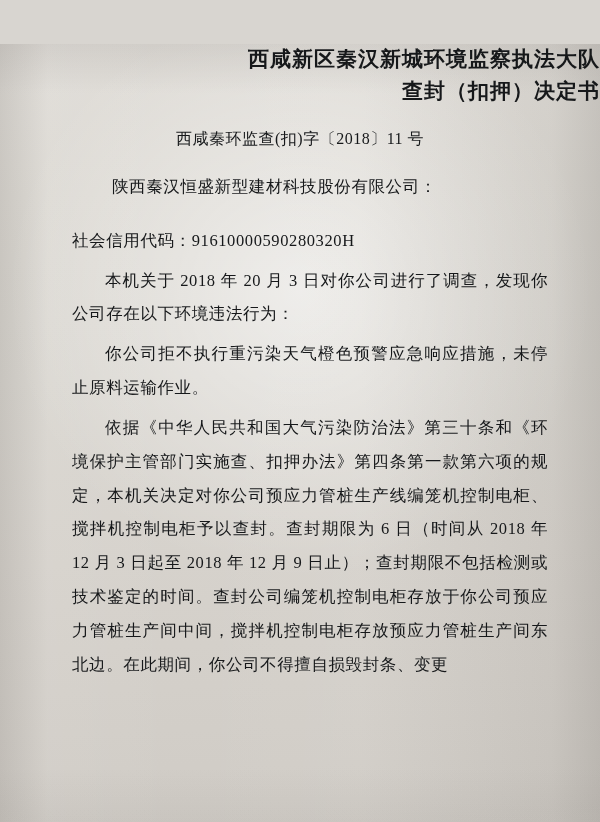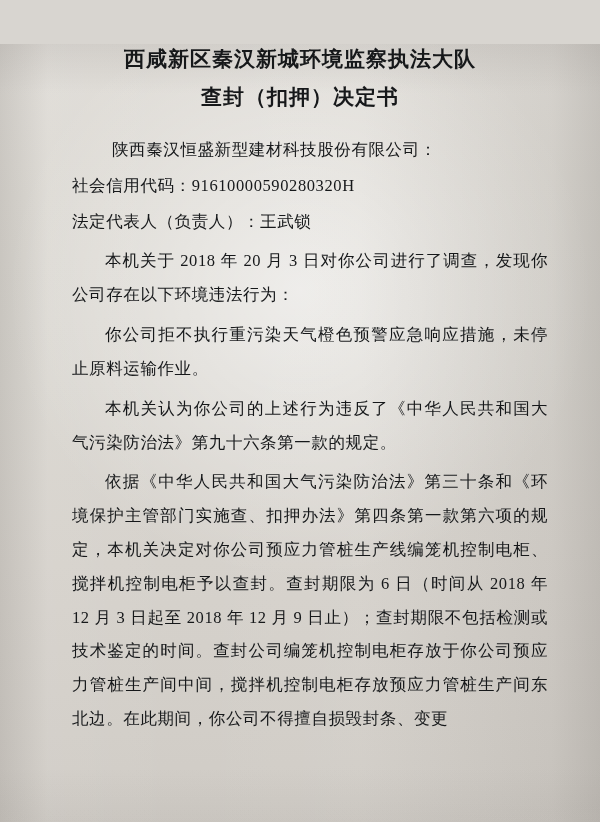--- a/index.html
+++ b/index.html
@@ -41,31 +41,30 @@
       linear-gradient(180deg, rgba(150,145,140,0.20) 0%, rgba(255,255,255,0.0) 6%, rgba(255,255,255,0.0) 88%, rgba(140,135,130,0.18) 100%);
     pointer-events: none;
   }
   .content {
     position: relative;
     z-index: 2;
     color: #16181a;
   }
 
   .title {
-    text-align: center;
+    text-align: right;
     font-weight: bold;
     font-size: 21px;
     letter-spacing: 1px;
     line-height: 1.5;
   }
   .title-line1 {
     margin-top: 44px;
   }
   .title-line2 {
-    margin-top: 6px;
   }
   .docnum {
     text-align: center;
     font-size: 16px;
     margin-top: 22px;
     letter-spacing: 0.5px;
   }
 
   .body-block {
     margin-top: 20px;
@@ -77,21 +76,21 @@
   }
   .flush {
     margin-top: 4px;
     margin-left: 40px;
   }
   .para {
     text-indent: 2em;
     margin-top: 6px;
   }
   .line {
-    margin-top: 2px;
+    margin-top: 20px;
   }
 
   
   .lower-fade {
     position: absolute;
     left: 0; right: 0; bottom: 0;
     height: 60px;
     background: linear-gradient(180deg, rgba(206,202,196,0) 0%, rgba(200,196,190,0.35) 100%);
     z-index: 3;
     pointer-events: none;
@@ -99,27 +98,26 @@
 </style>
 </head>
 <body>
 
 <div class="page">
   <div class="content">
 
     <div class="title title-line1">西咸新区秦汉新城环境监察执法大队</div>
     <div class="title title-line2">查封（扣押）决定书</div>
 
+    <div class="docnum">西咸秦环监查(扣)字〔2018〕11 号</div>
 
     <div class="body-block">
       <div class="flush">陕西秦汉恒盛新型建材科技股份有限公司：</div>
       <div class="line">社会信用代码：91610000590280320H</div>
-      <div class="line">法定代表人（负责人）：王武锁</div>
 
       <div class="para">本机关于 2018 年 20 月 3 日对你公司进行了调查，发现你公司存在以下环境违法行为：</div>
       <div class="para">你公司拒不执行重污染天气橙色预警应急响应措施，未停止原料运输作业。</div>
-      <div class="para">本机关认为你公司的上述行为违反了《中华人民共和国大气污染防治法》第九十六条第一款的规定。</div>
       <div class="para">依据《中华人民共和国大气污染防治法》第三十条和《环境保护主管部门实施查、扣押办法》第四条第一款第六项的规定，本机关决定对你公司预应力管桩生产线编笼机控制电柜、搅拌机控制电柜予以查封。查封期限为 6 日（时间从 2018 年 12 月 3 日起至 2018 年 12 月 9 日止）；查封期限不包括检测或技术鉴定的时间。查封公司编笼机控制电柜存放于你公司预应力管桩生产间中间，搅拌机控制电柜存放预应力管桩生产间东北边。在此期间，你公司不得擅自损毁封条、变更</div>
     </div>
 
   </div>
   <div class="lower-fade"></div>
 </div>
 
 </body></html>

